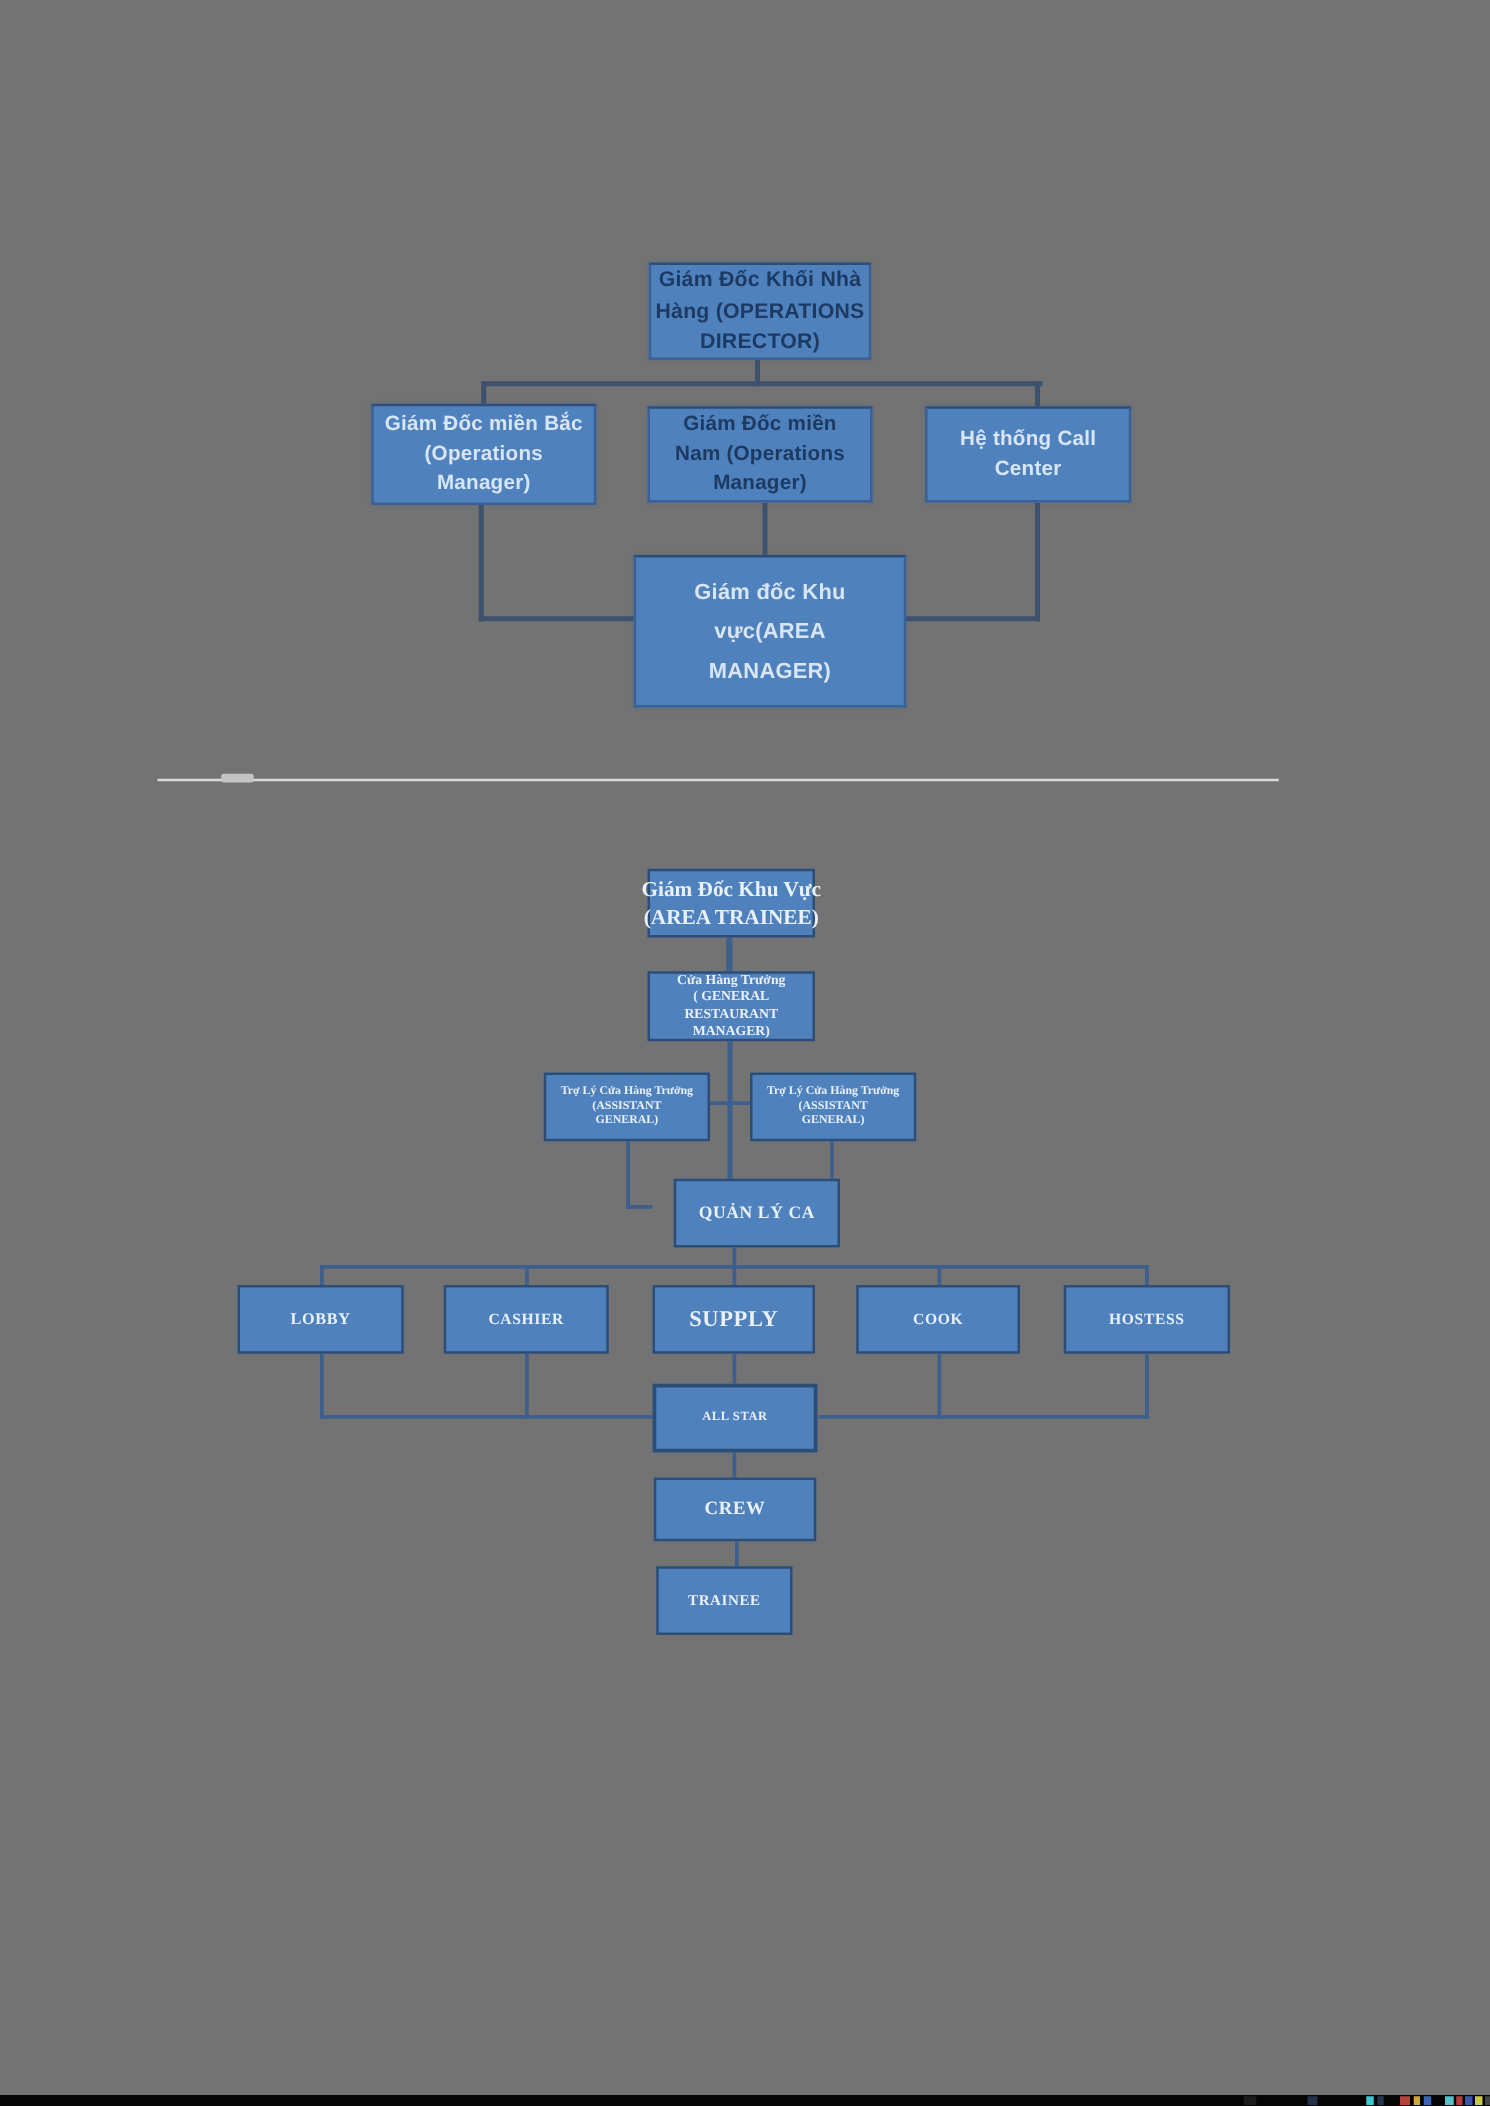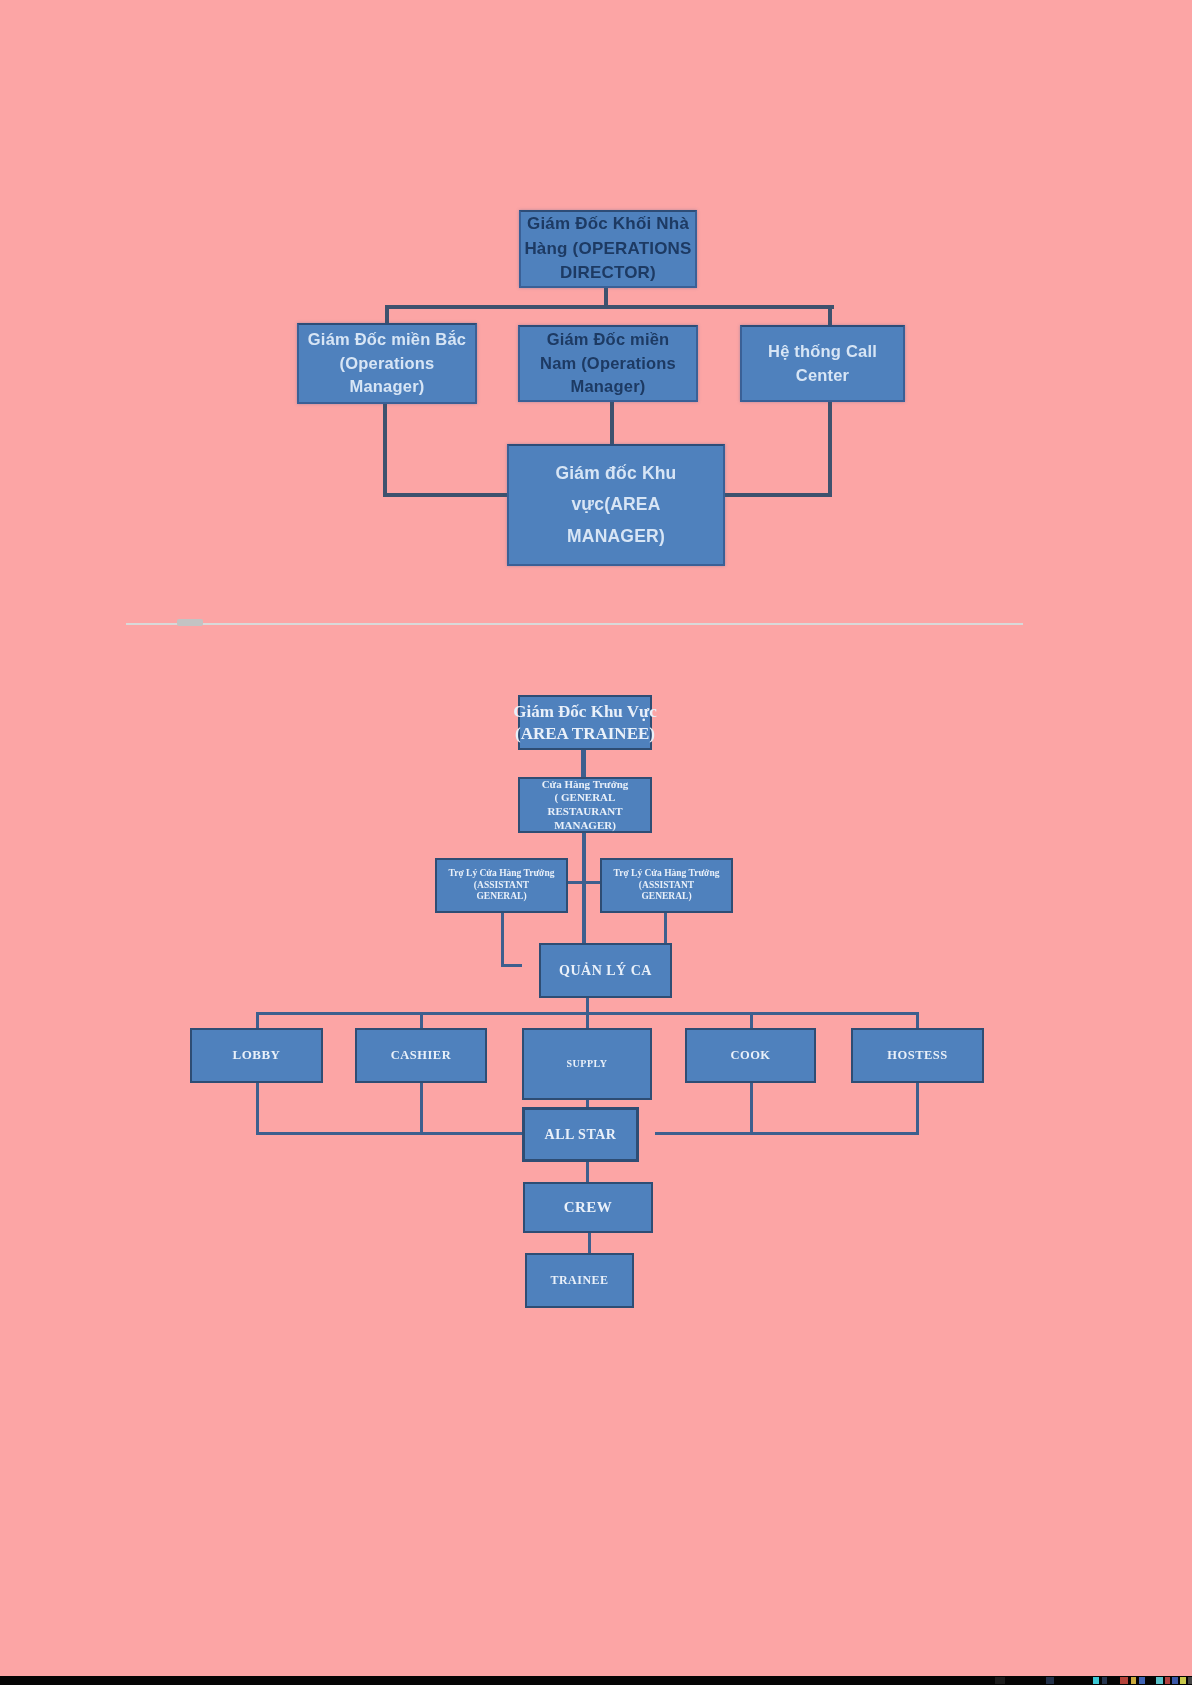--- a/index.html
+++ b/index.html
@@ -1,17 +1,17 @@
 <!DOCTYPE html>
 <html style="--box-fill: #4f81bd; --chart1-border: #3a6096; --chart2-border: #2e4d74; --chart1-text-dark: #1d3a63; --chart1-text-light: #d7e5f5; --chart2-text: #e9f0f9; --chart1-connector: #3e526e; --chart2-connector: #3d5f8e; --divider: #d9d9d9; --footer-bar: #050505;"><head>
 <meta charset="utf-8">
 <style>
   html,body { margin:0; padding:0; background:#ffffff; }
   .page {
-    position:relative; width:1192px; height:1685px; background:#fca5a5;
+    position:relative; width:1192px; height:1685px; background:#737373;
     font-family:"Liberation Sans", sans-serif; overflow:hidden;
   }
   
   .node {
     position:absolute; box-sizing:border-box;
     display:flex; flex-direction:column; align-items:center; justify-content:center;
     text-align:center; background:var(--box-fill,#4f81bd);
   }
   .node .ln { display:block; white-space:nowrap; }
   
@@ -146,31 +146,31 @@
     <div class="node c2" style="left:539px;top:943px;width:133px;height:55px;font-size:14px;letter-spacing:.5px">
       <span class="ln">QUẢN LÝ CA</span>
     </div>
 
     <div class="node c2" style="left:190px;top:1028px;width:133px;height:55px;font-size:13px;letter-spacing:.5px">
       <span class="ln">LOBBY</span>
     </div>
     <div class="node c2" style="left:355px;top:1028px;width:132px;height:55px;font-size:12.5px;letter-spacing:.5px">
       <span class="ln">CASHIER</span>
     </div>
-    <div class="node c2" style="left:522px;top:1028px;width:130px;height:72px;font-size:10px;letter-spacing:.5px">
+    <div class="node c2" style="left:522px;top:1028px;width:130px;height:55px;font-size:18px;letter-spacing:.5px">
       <span class="ln">SUPPLY</span>
     </div>
     <div class="node c2" style="left:685px;top:1028px;width:131px;height:55px;font-size:12.5px;letter-spacing:.5px">
       <span class="ln">COOK</span>
     </div>
     <div class="node c2" style="left:851px;top:1028px;width:133px;height:55px;font-size:12.5px;letter-spacing:.5px">
       <span class="ln">HOSTESS</span>
     </div>
 
-    <div class="node c2" style="left:522px;top:1107px;width:117px;height:55px;font-size:14px;letter-spacing:.5px;border-width:3px">
+    <div class="node c2" style="left:522px;top:1107px;width:132px;height:55px;font-size:10px;letter-spacing:.5px;border-width:3px">
       <span class="ln">ALL STAR</span>
     </div>
 
     <div class="node c2" style="left:523px;top:1182px;width:130px;height:51px;font-size:15px;letter-spacing:.5px">
       <span class="ln">CREW</span>
     </div>
 
     <div class="node c2" style="left:525px;top:1253px;width:109px;height:55px;font-size:12px;letter-spacing:.5px">
       <span class="ln">TRAINEE</span>
     </div>

